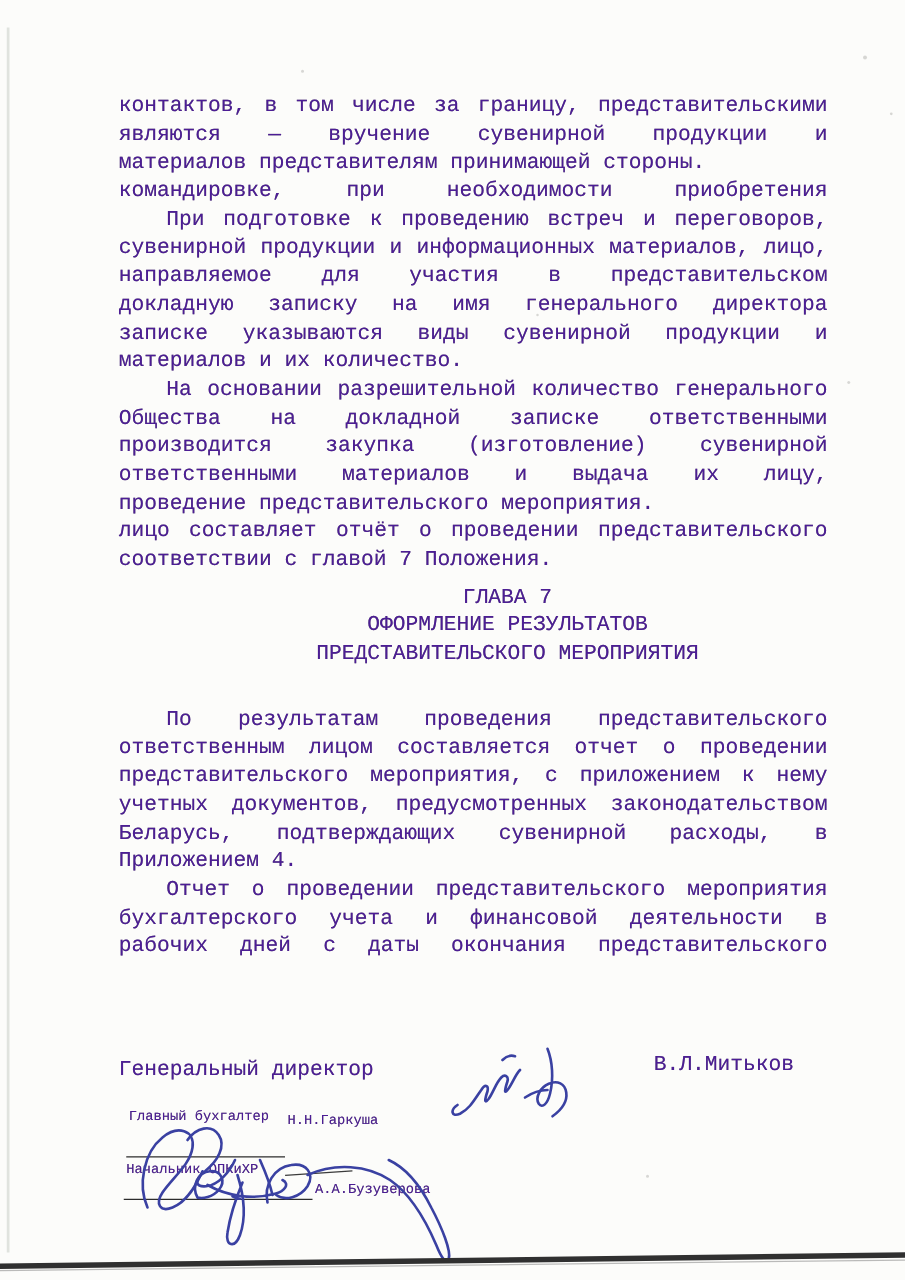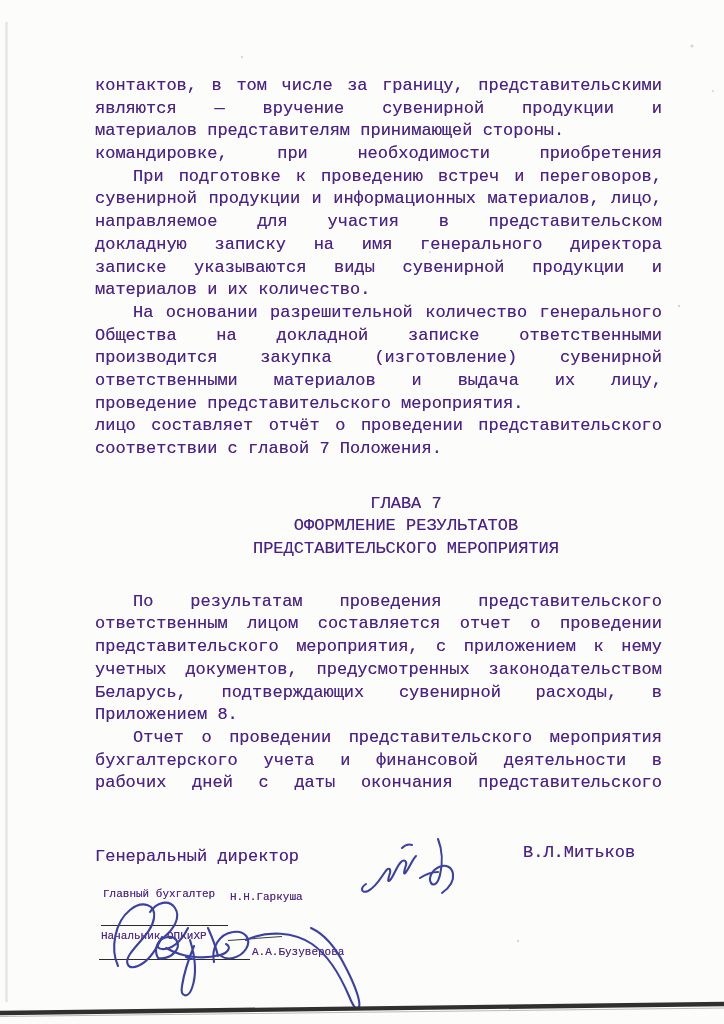--- a/index.html
+++ b/index.html
@@ -14,21 +14,21 @@
   .column{position:absolute;left:95px;top:75px;width:567px;}
   .t-line{
     height:22.7px;line-height:22.7px;font-size:17px;
     text-align:justify;text-align-last:justify;
     overflow:hidden;white-space:normal;
     text-shadow:0 0 0.4px rgba(25,25,25,.55);
   }
   .t-line.end{text-align-last:left;}
   .t-line.ind{text-indent:38px;}
   .heading{
-    margin-top:32px;margin-bottom:30px;padding-left:55px;
+    margin-top:7px;margin-bottom:30px;padding-left:55px;
   }
   .h-line{
     height:22.7px;line-height:22.7px;font-size:17px;
     text-align:center;text-shadow:0 0 0.4px rgba(25,25,25,.55);
   }
   
   .abs{position:absolute;text-shadow:0 0 0.4px rgba(25,25,25,.5);}
   .f17{font-size:17px;line-height:20px;}
   .f16{font-size:11px;line-height:19px;}
   .uline{position:absolute;border-top:1.4px solid #2c2c2c;height:0;}
@@ -77,21 +77,21 @@
       <div class="h-line">ОФОРМЛЕНИЕ РЕЗУЛЬТАТОВ</div>
       <div class="h-line">ПРЕДСТАВИТЕЛЬСКОГО МЕРОПРИЯТИЯ</div>
     </div>
 
     <div>
       <div class="t-line ind">По результатам проведения представительского мероприятия,</div>
       <div class="t-line">ответственным лицом составляется отчет о проведении</div>
       <div class="t-line">представительского мероприятия, с приложением к нему первичных</div>
       <div class="t-line">учетных документов, предусмотренных законодательством Республики</div>
       <div class="t-line">Беларусь, подтверждающих сувенирной расходы, в соответствии с</div>
-      <div class="t-line end">Приложением 8.</div>
+      <div class="t-line end">Приложением 4.</div>
     </div>
 
     <div>
       <div class="t-line ind">Отчет о проведении представительского мероприятия утверждается</div>
       <div class="t-line">бухгалтерского учета и финансовой деятельности в течение 5 (пяти)</div>
       <div class="t-line end">рабочих дней с даты окончания представительского мероприятия.</div>
     </div>
 
   </div>
 

